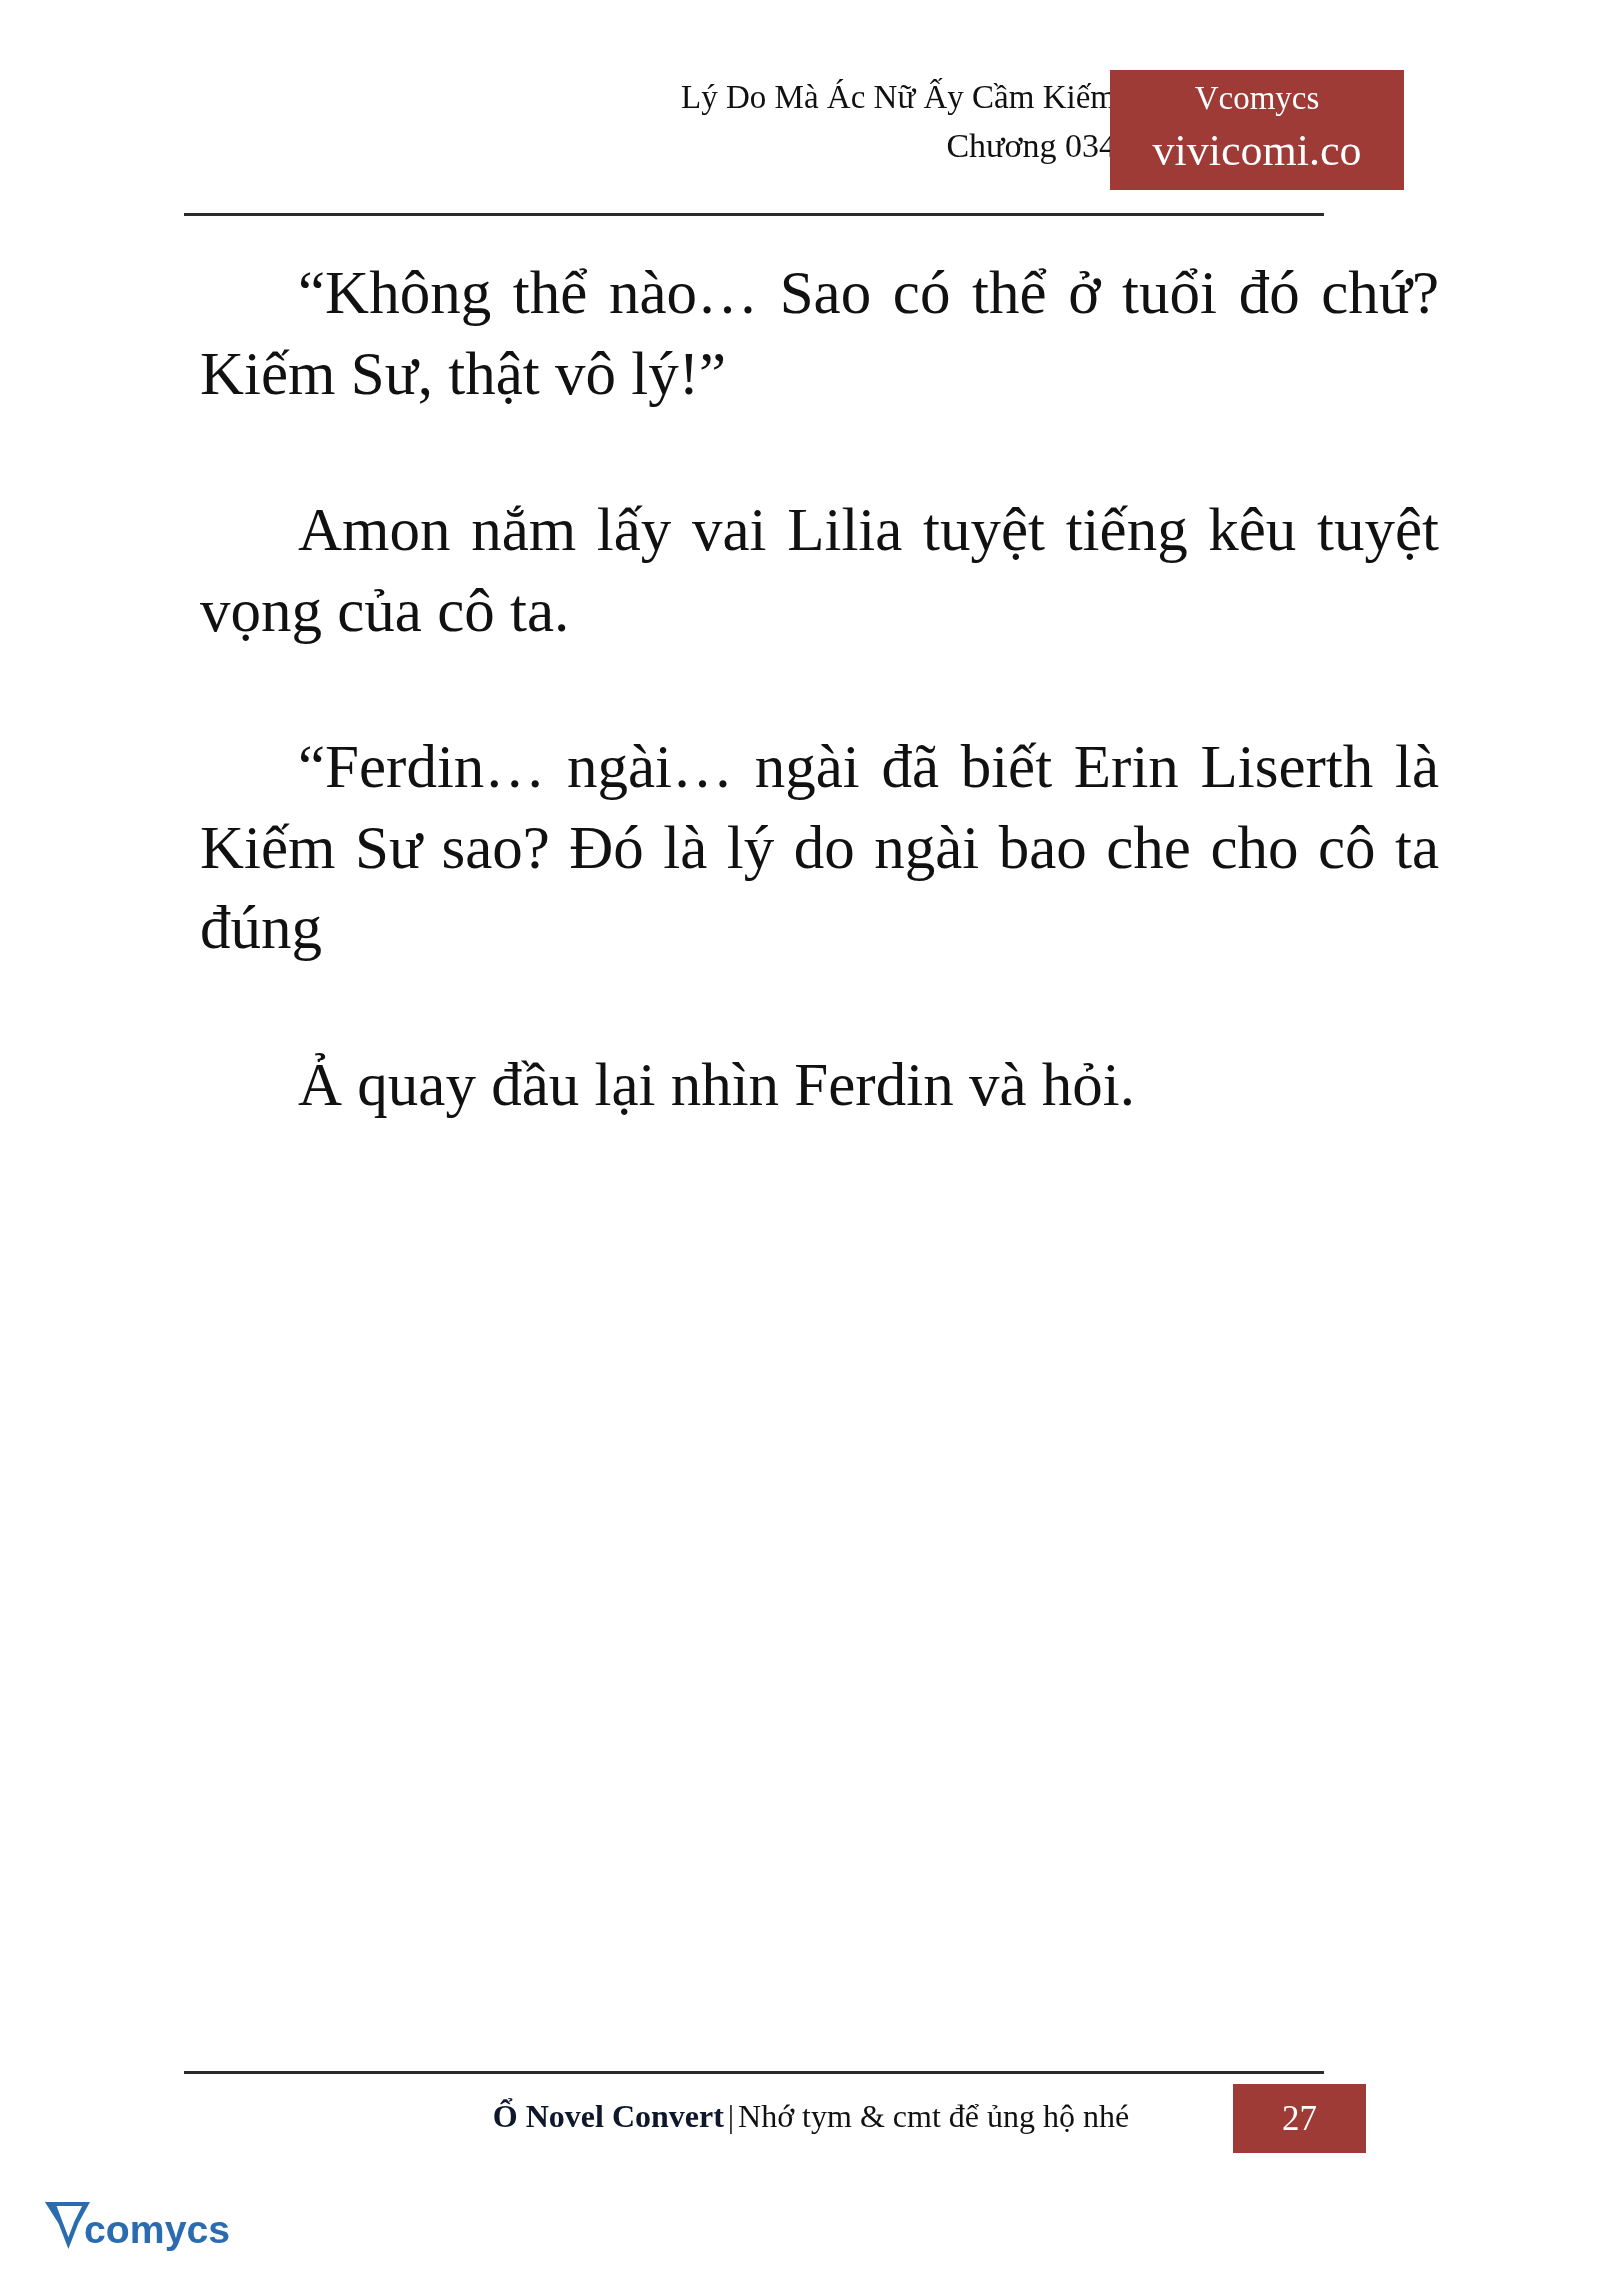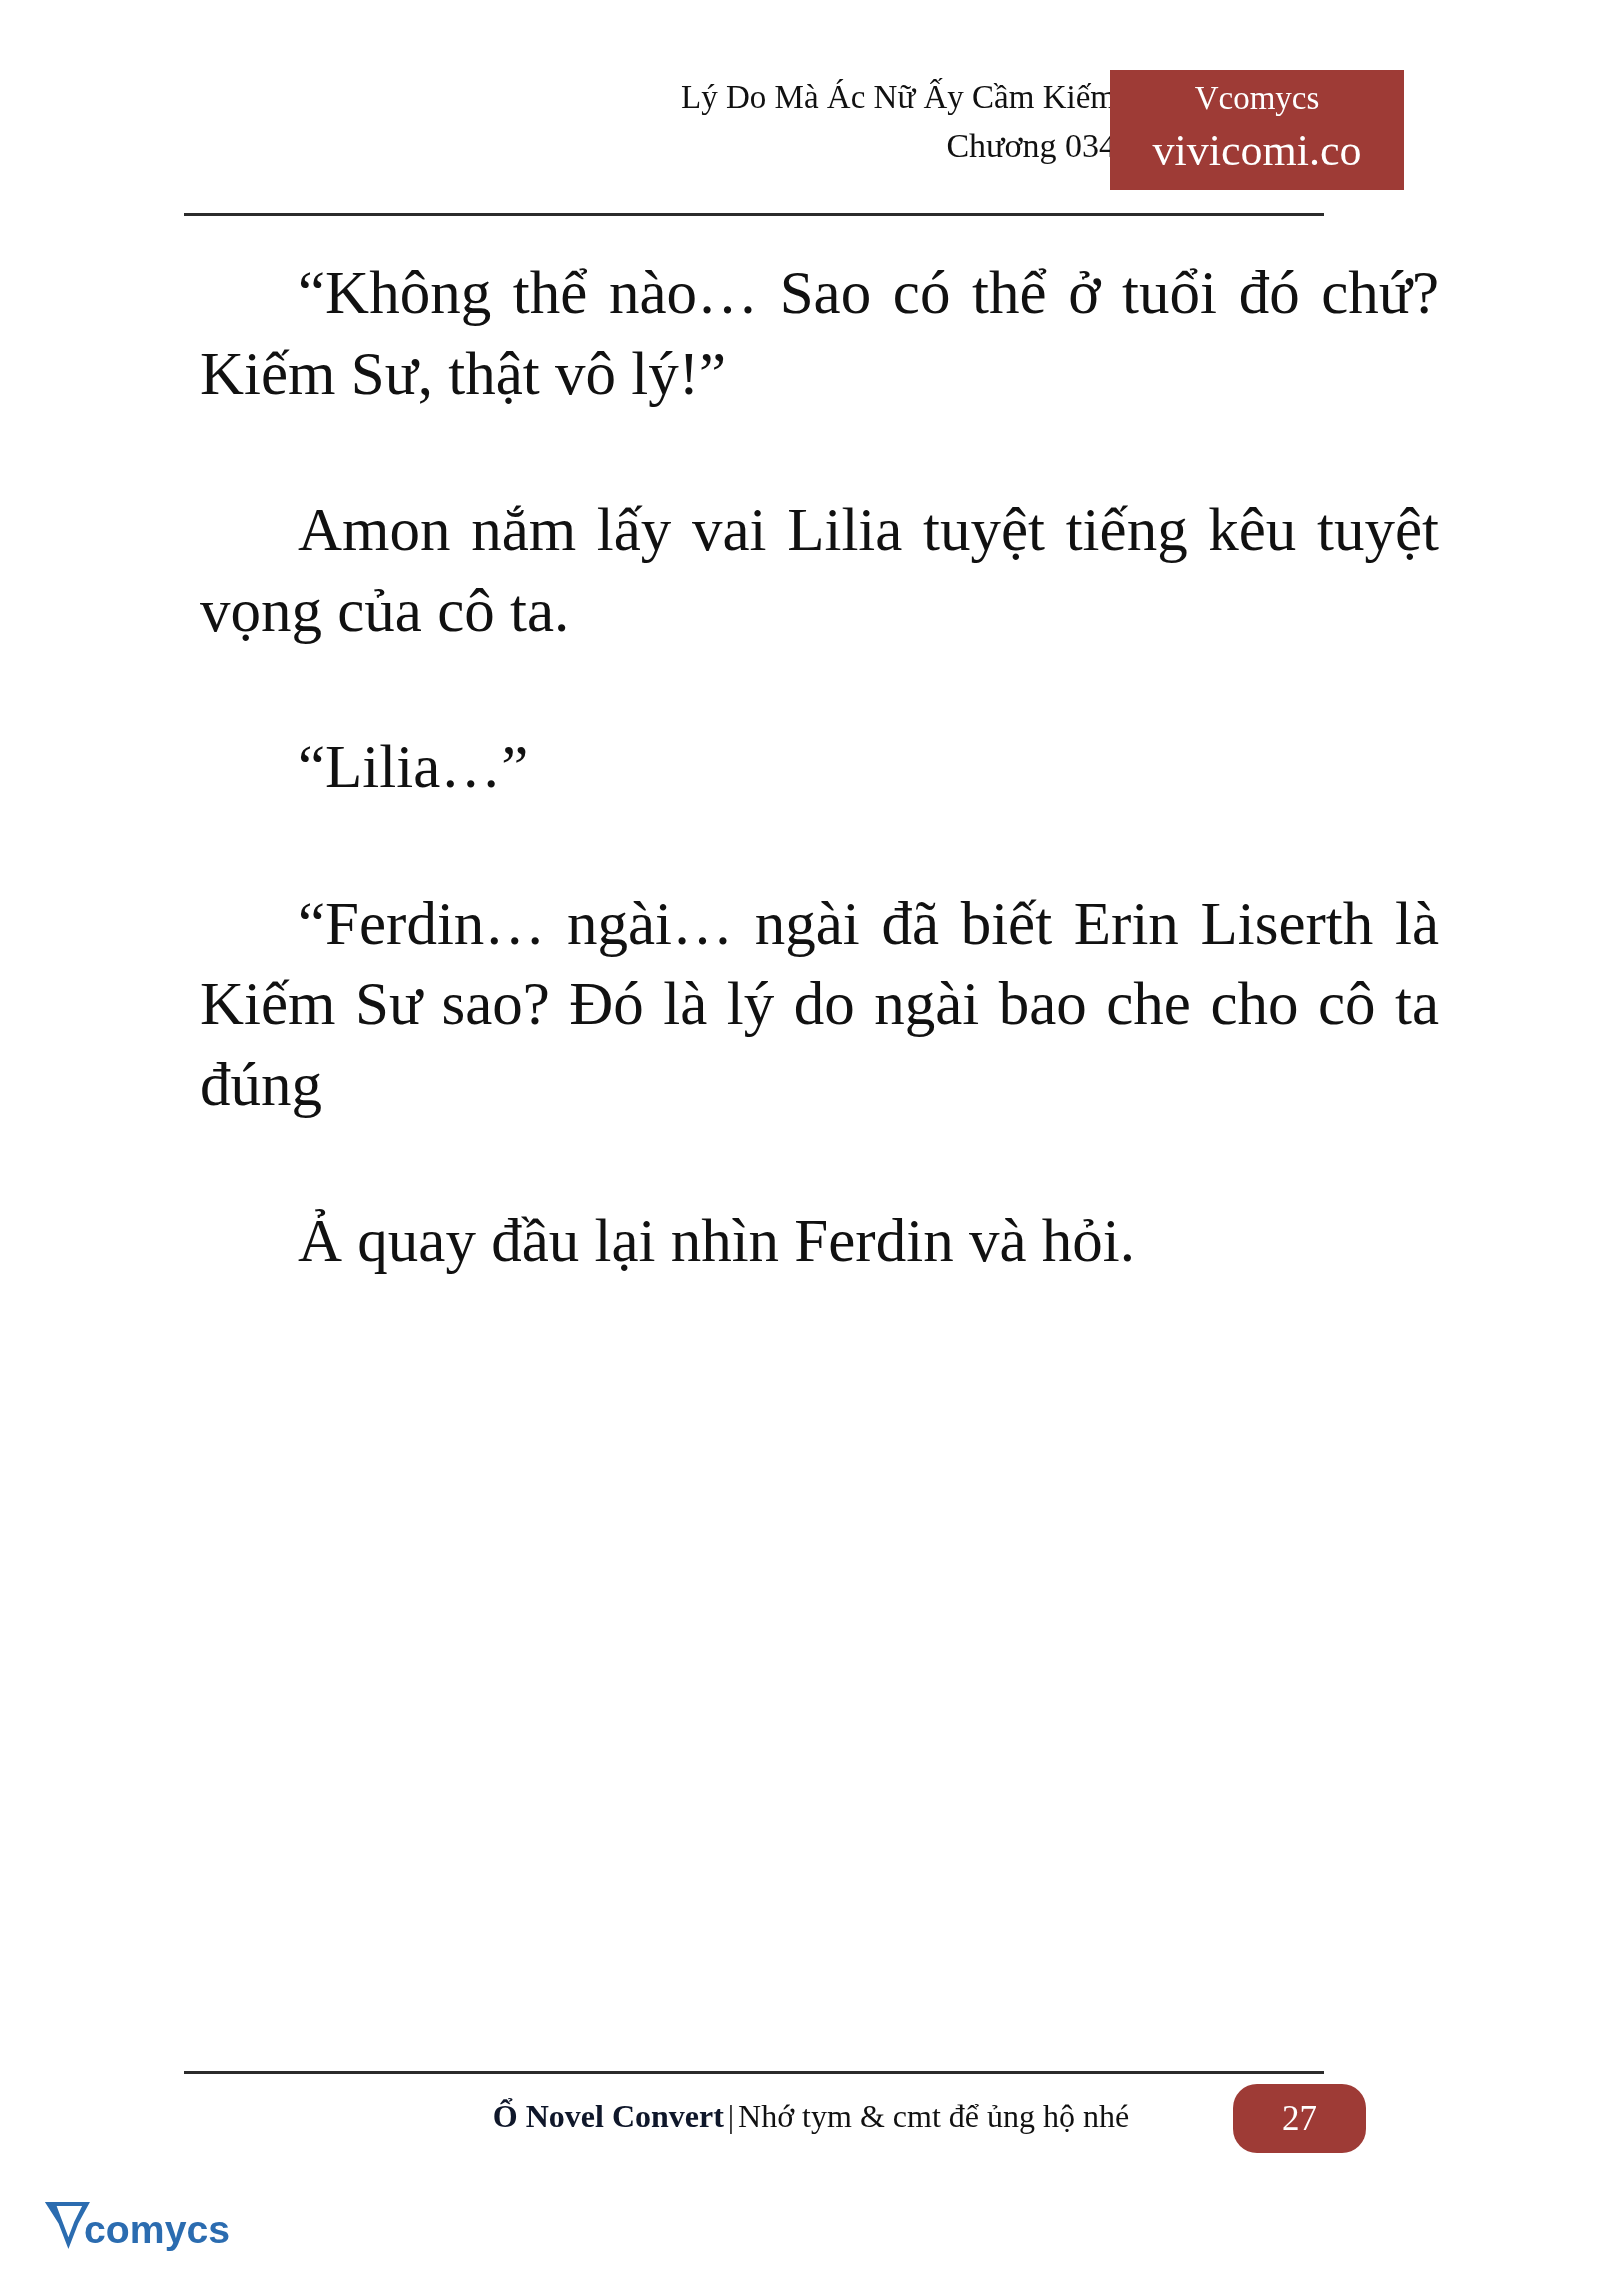--- a/index.html
+++ b/index.html
@@ -148,21 +148,20 @@
     top: 0;
     width: 133px;
     height: 69px;
     background: #9e3b36;
     color: #ffffff;
     font-size: 35px;
     display: flex;
     align-items: center;
     justify-content: center;
     font-family: "Liberation Serif", serif;
-    border-radius: 24px;
   }
 
   
   .watermark {
     position: absolute;
     left: 39px;
     top: 2194px;
     width: 245px;
     height: 71px;
   }
@@ -181,21 +180,20 @@
     <div class="brand-box">
       <div class="b1">Vcomycs</div>
       <div class="b2">vivicomi.co</div>
     </div>
   </div>
   <div class="header-rule"></div>
 
   <div class="content">
     <p class="para indent">“Không thể nào… Sao có thể ở tuổi đó chứ? Kiếm Sư, thật vô lý!”</p>
     <p class="para indent">Amon nắm lấy vai Lilia tuyệt tiếng kêu tuyệt vọng của cô ta.</p>
-    <p class="para indent noj">“Lilia…”</p>
     <p class="para indent">“Ferdin… ngài… ngài đã biết Erin Liserth là Kiếm Sư sao? Đó là lý do ngài bao che cho cô ta đúng</p>
     <p class="para indent noj">Ả quay đầu lại nhìn Ferdin và hỏi.</p>
   </div>
 
   <div class="footer-rule"></div>
   <div class="footer">
     <div class="footer-center">
       <span class="footer-brand">Ổ Novel Convert</span><span class="footer-sep">|</span><span class="footer-note">Nhớ tym &amp; cmt để ủng hộ nhé</span>
     </div>
     <div class="page-num-box">27</div>

